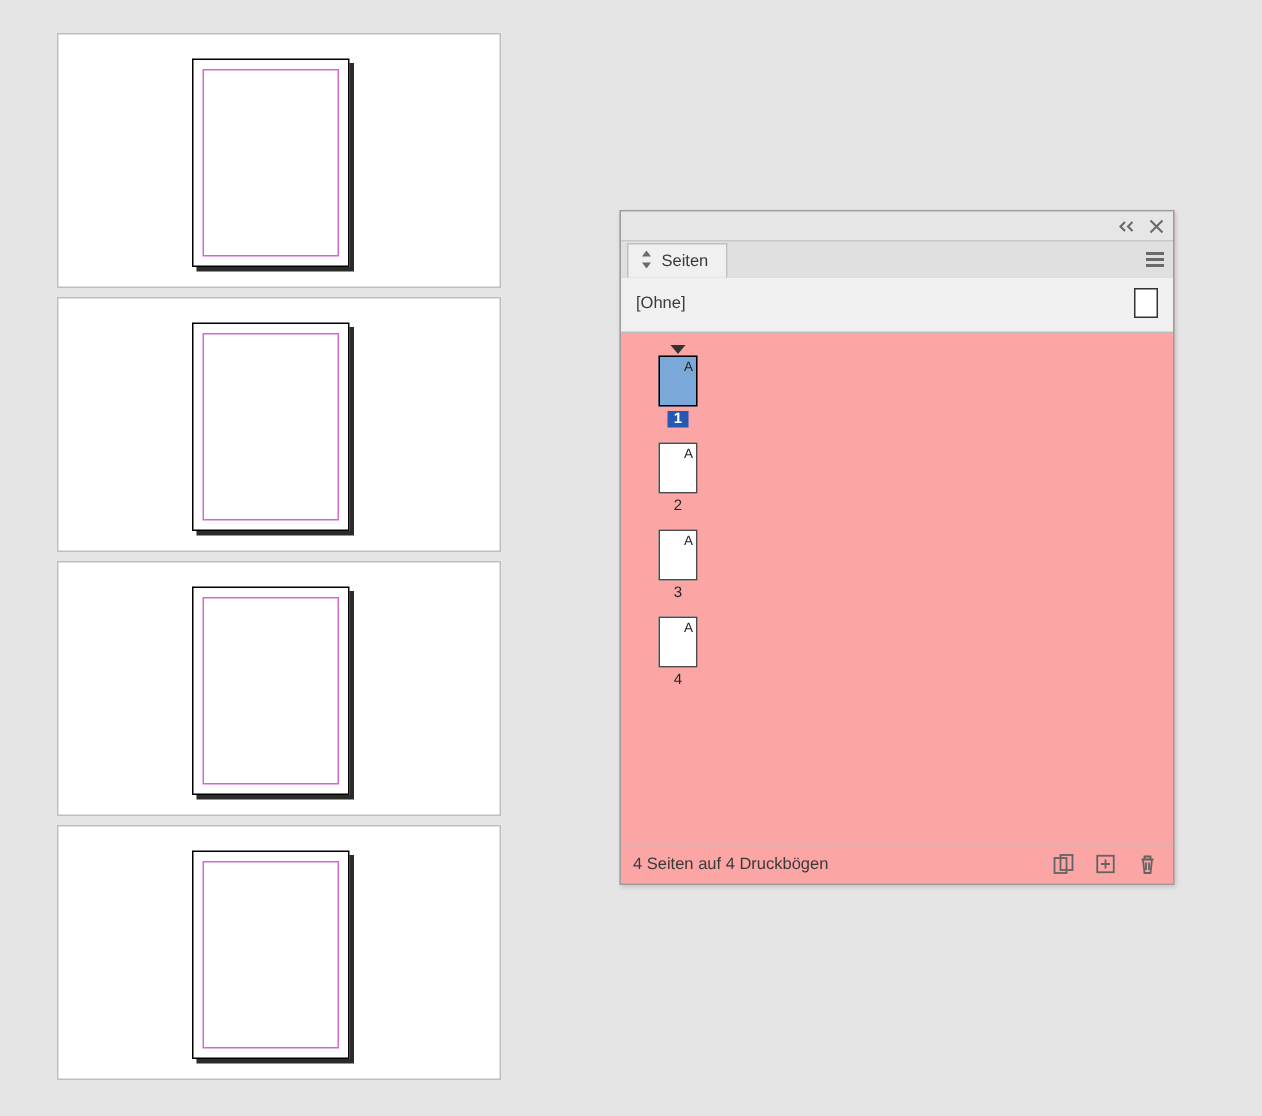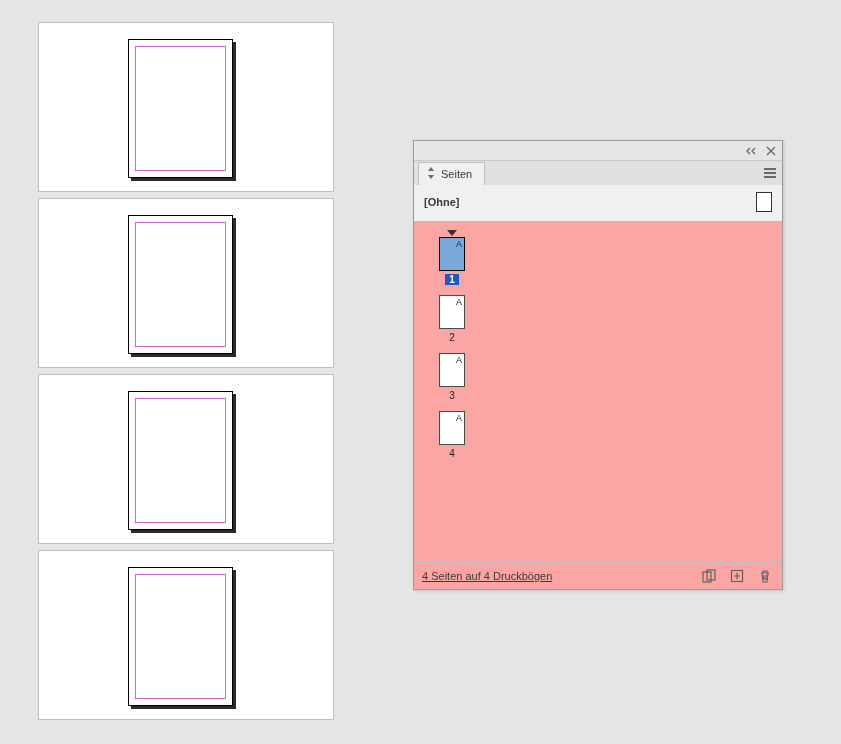--- a/index.html
+++ b/index.html
@@ -131,21 +131,20 @@
     content:""; position:absolute; left:0; width:12px; height:2px; background:#6a6a6a;
   }
   .hamburger::before { top:-4px; }
   .hamburger::after  { top: 4px; }
 
   
   .masters {
     background: #f0f0f0;
     border-bottom: 1px solid #bdbdbd;
     padding: 4px 8px 6px 8px;
-    font-weight: bold;
   }
   .master-row {
     display: flex;
     align-items: center;
     height: 26px;
     gap: 8px;
     padding: 0 2px;
     cursor: pointer;
   }
   .master-label {
@@ -214,21 +213,21 @@
 
   
   .panel-footer {
     height: 26px;
     display: flex;
     align-items: center;
     padding: 0 8px;
     gap: 10px;
     color: #3a3a3a;
   }
-  .footer-status { flex: 1; text-decoration: underline; }
+  .footer-status { flex: 1; }
   .footer-btn {
     width: 18px; height: 18px;
     display: flex;
     align-items: center;
     justify-content: center;
     color: #636363;
     cursor: pointer;
   }
   .footer-btn svg { stroke: #636363; }
 

